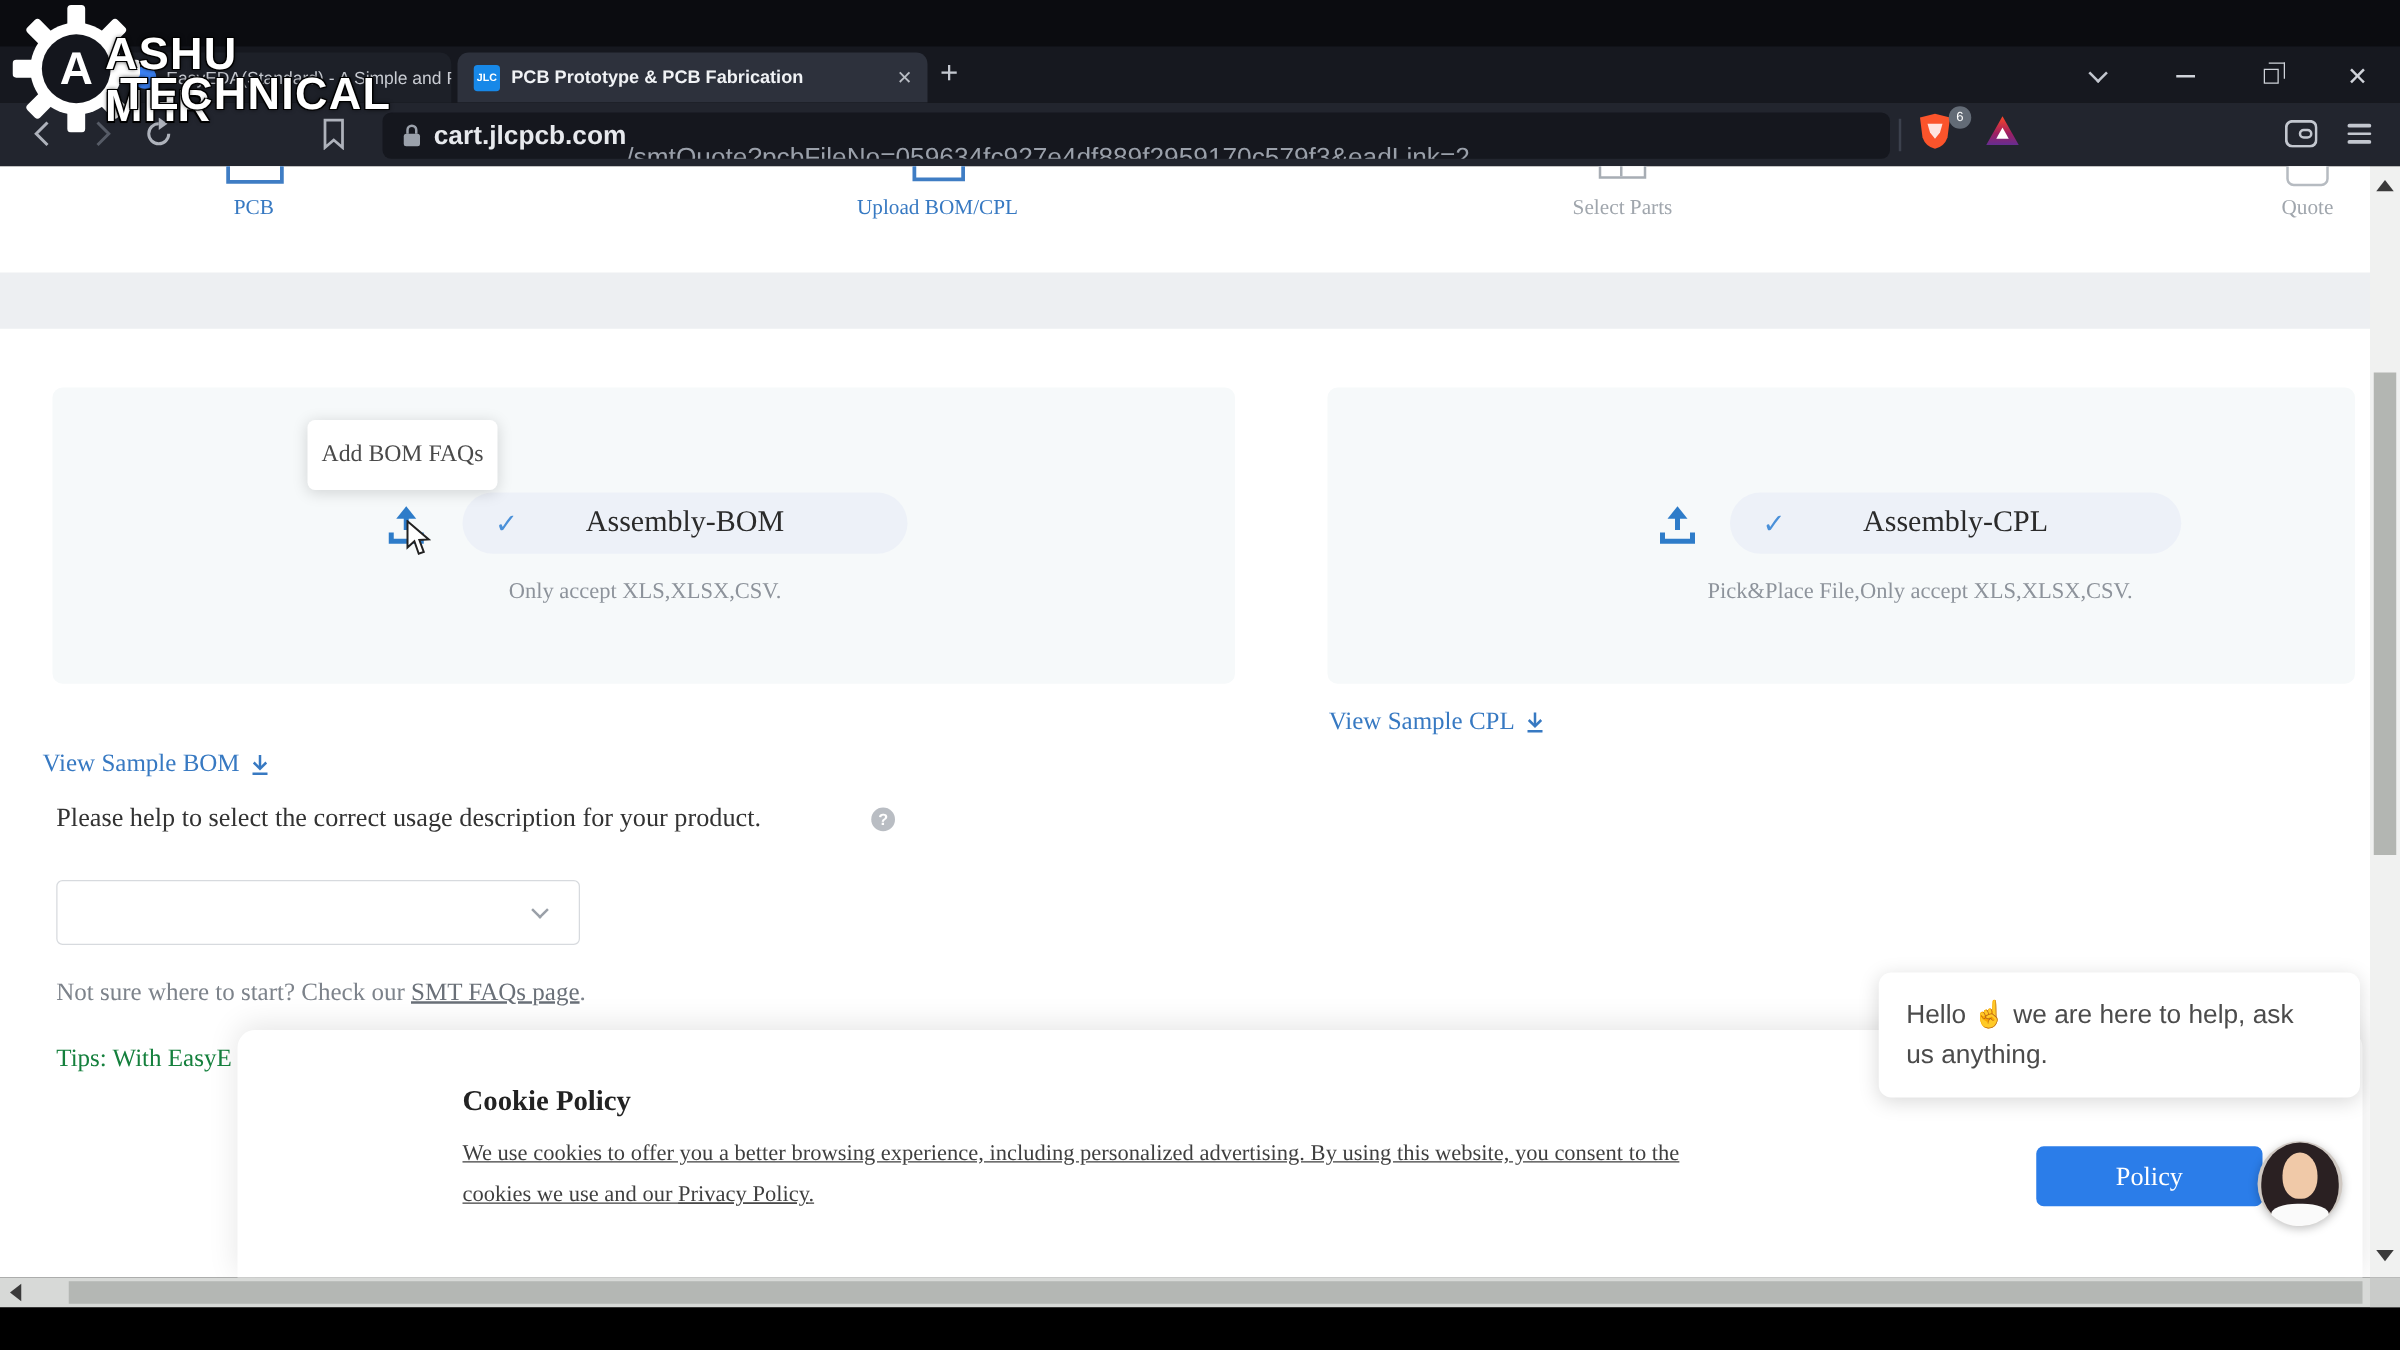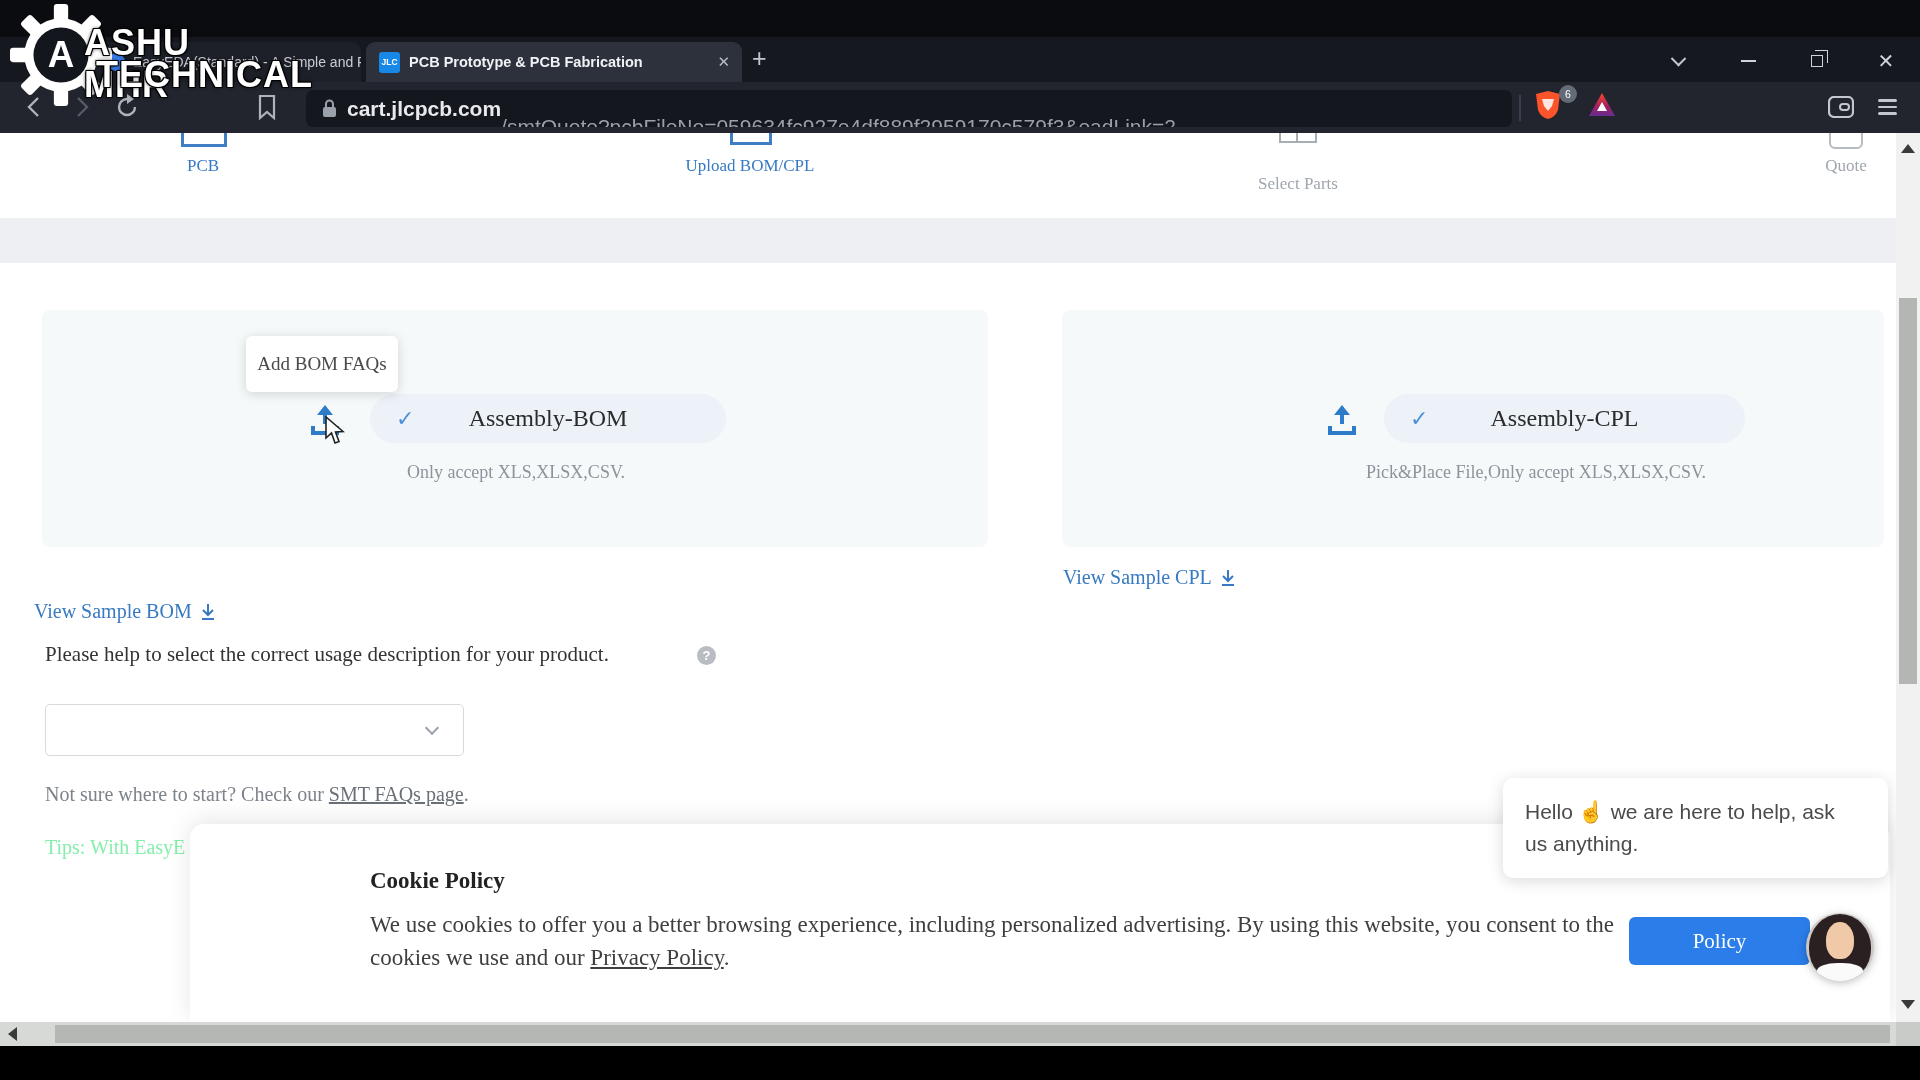--- a/index.html
+++ b/index.html
@@ -59,27 +59,27 @@
             display:flex; align-items:center; gap:8px; }
   .prompt { left:45px; top:642px; font-size:21px; color:#333; font-family:"Liberation Serif", serif; }
   .qmark { left:697px; top:646px; width:19px; height:19px; border-radius:50%; background:#b9bdc3; color:#fff;
            font-size:13px; font-weight:bold; display:flex; align-items:center; justify-content:center;
            font-family:"Liberation Sans", sans-serif; }
   .selectbox { left:45px; top:704px; width:419px; height:52px; background:#fff; border:1px solid #d7dade; border-radius:5px; }
   .sel-chev { position:absolute; right:26px; top:18px; width:10px; height:10px;
               border-right:2px solid #9aa0a8; border-bottom:2px solid #9aa0a8; transform:rotate(45deg); }
   .faq { left:45px; top:783px; font-size:20px; color:#7d838b; font-family:"Liberation Serif", serif; }
   .faq u { color:#6a7078; }
-  .tips { left:45px; top:836px; font-size:20px; color:#86efac; font-family:"Liberation Serif", serif; }
+  .tips { left:45px; top:836px; font-size:20px; color:#15803d; font-family:"Liberation Serif", serif; }
 
   
   .cookie-card { left:190px; top:824px; width:1700px; height:198px; background:#fff; border-radius:14px 14px 0 0;
                  box-shadow:0 -4px 24px rgba(0,0,0,0.10); font-family:"Liberation Serif", serif; }
   .cookie-title { position:absolute; left:180px; top:44px; font-size:23px; font-weight:bold; color:#222; }
-  .cookie-line { position:absolute; left:180px; font-size:23px; color:#3f3f3f; }
+  .cookie-line { position:absolute; left:180px; font-size:18px; color:#3f3f3f;text-decoration:underline; }
   .accept-btn { position:absolute; left:1439px; top:93px; width:181px; height:48px; background:#2b7de9; border:none;
                 border-radius:6px; color:#fff; font-size:21px; font-family:"Liberation Serif", serif; }
   .chat-bubble { left:1503px; top:778px; width:385px; height:100px; background:#fff; border-radius:10px;
                  box-shadow:0 3px 16px rgba(0,0,0,0.15); padding:18px 20px 0 22px; font-size:21px; color:#4b4b4b; line-height:32px; }
   .hand { color:#e8b70c; }
   .avatar { left:1806px; top:913px; width:68px; height:68px; border-radius:50%; overflow:hidden;
             background:#cfc8c2; box-shadow:0 2px 8px rgba(0,0,0,0.25); }
   .avatar .hair { position:absolute; left:4%; top:1%; width:92%; height:98%; background:#2a2022; border-radius:50% 50% 46% 46%; }
   .avatar .face { position:absolute; left:29%; top:13%; width:42%; height:55%; background:#f0c9a8; border-radius:50% 50% 45% 45%; }
   .avatar .shirt { position:absolute; left:16%; bottom:0; width:68%; height:26%; background:#fafafa; border-radius:45% 45% 0 0; }
@@ -185,21 +185,21 @@
     <div class="stub" style="left:181px; top:-12px; width:46px; height:26px; border:3px solid #3f7dc4; background:#fff;"></div>
     <div class="stub" style="left:730px; top:-10px; width:42px; height:22px; border:3px solid #3f7dc4; background:#fff;"></div>
     <div class="stub" style="left:1279px; top:-8px; width:38px; height:18px; border:2px solid #a7adb4; background:#fff;">
       <div style="position:absolute; left:15px; top:0; width:2px; height:100%; background:#a7adb4;"></div>
       </div>
     <div class="stub" style="left:1829px; top:-10px; width:34px; height:26px; border:2px solid #b6bbc1; border-radius:6px; background:#fff;"></div>
   </div>
 
   <div class="step-label step-on" style="left:143px; width:120px;">PCB</div>
   <div class="step-label step-on" style="left:600px; width:300px;">Upload BOM/CPL</div>
-  <div class="step-label step-off" style="left:1198px; width:200px;margin-top:18px;">Select Parts</div>
+  <div class="step-label step-off" style="left:1198px; width:200px;">Select Parts</div>
   <div class="step-label step-off" style="left:1776px; width:140px;">Quote</div>
 
   <div class="abs band"></div>
 
   <div class="panel" style="left:42px; width:946px;"></div>
   <div class="panel" style="left:1062px; width:822px;"></div>
 
   <svg class="abs" style="left:308px; top:404px;" width="34" height="34" viewBox="0 0 34 34">
     <path d="M5 22 v7 h24 v-7" fill="none" stroke="#2e7cc9" stroke-width="4"></path>
     <line x1="17" y1="4" x2="17" y2="20" stroke="#2e7cc9" stroke-width="4"></line>

